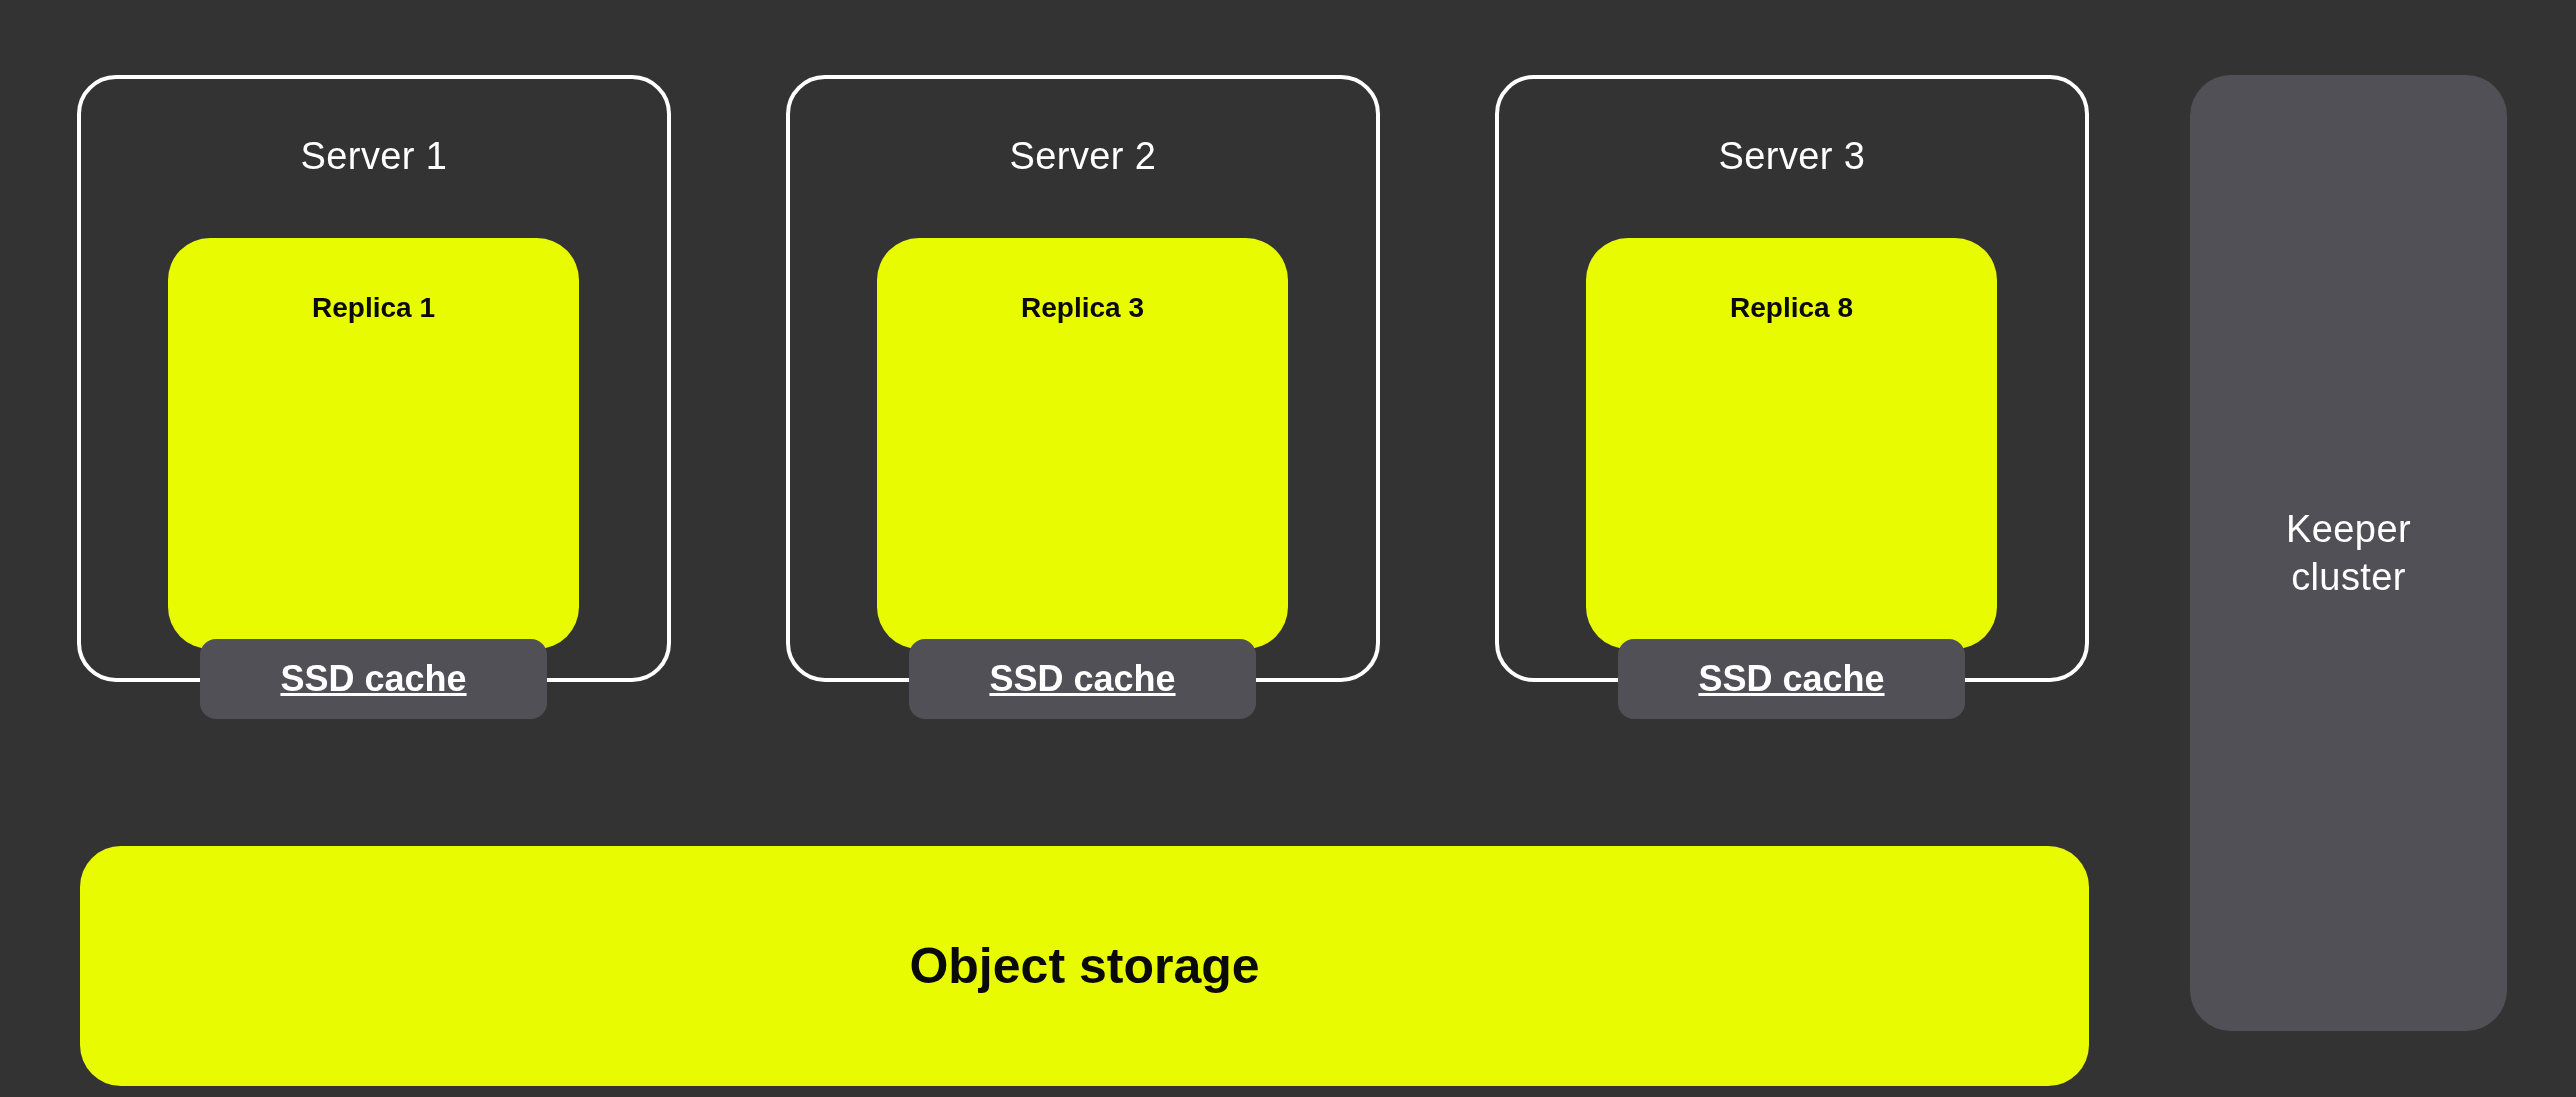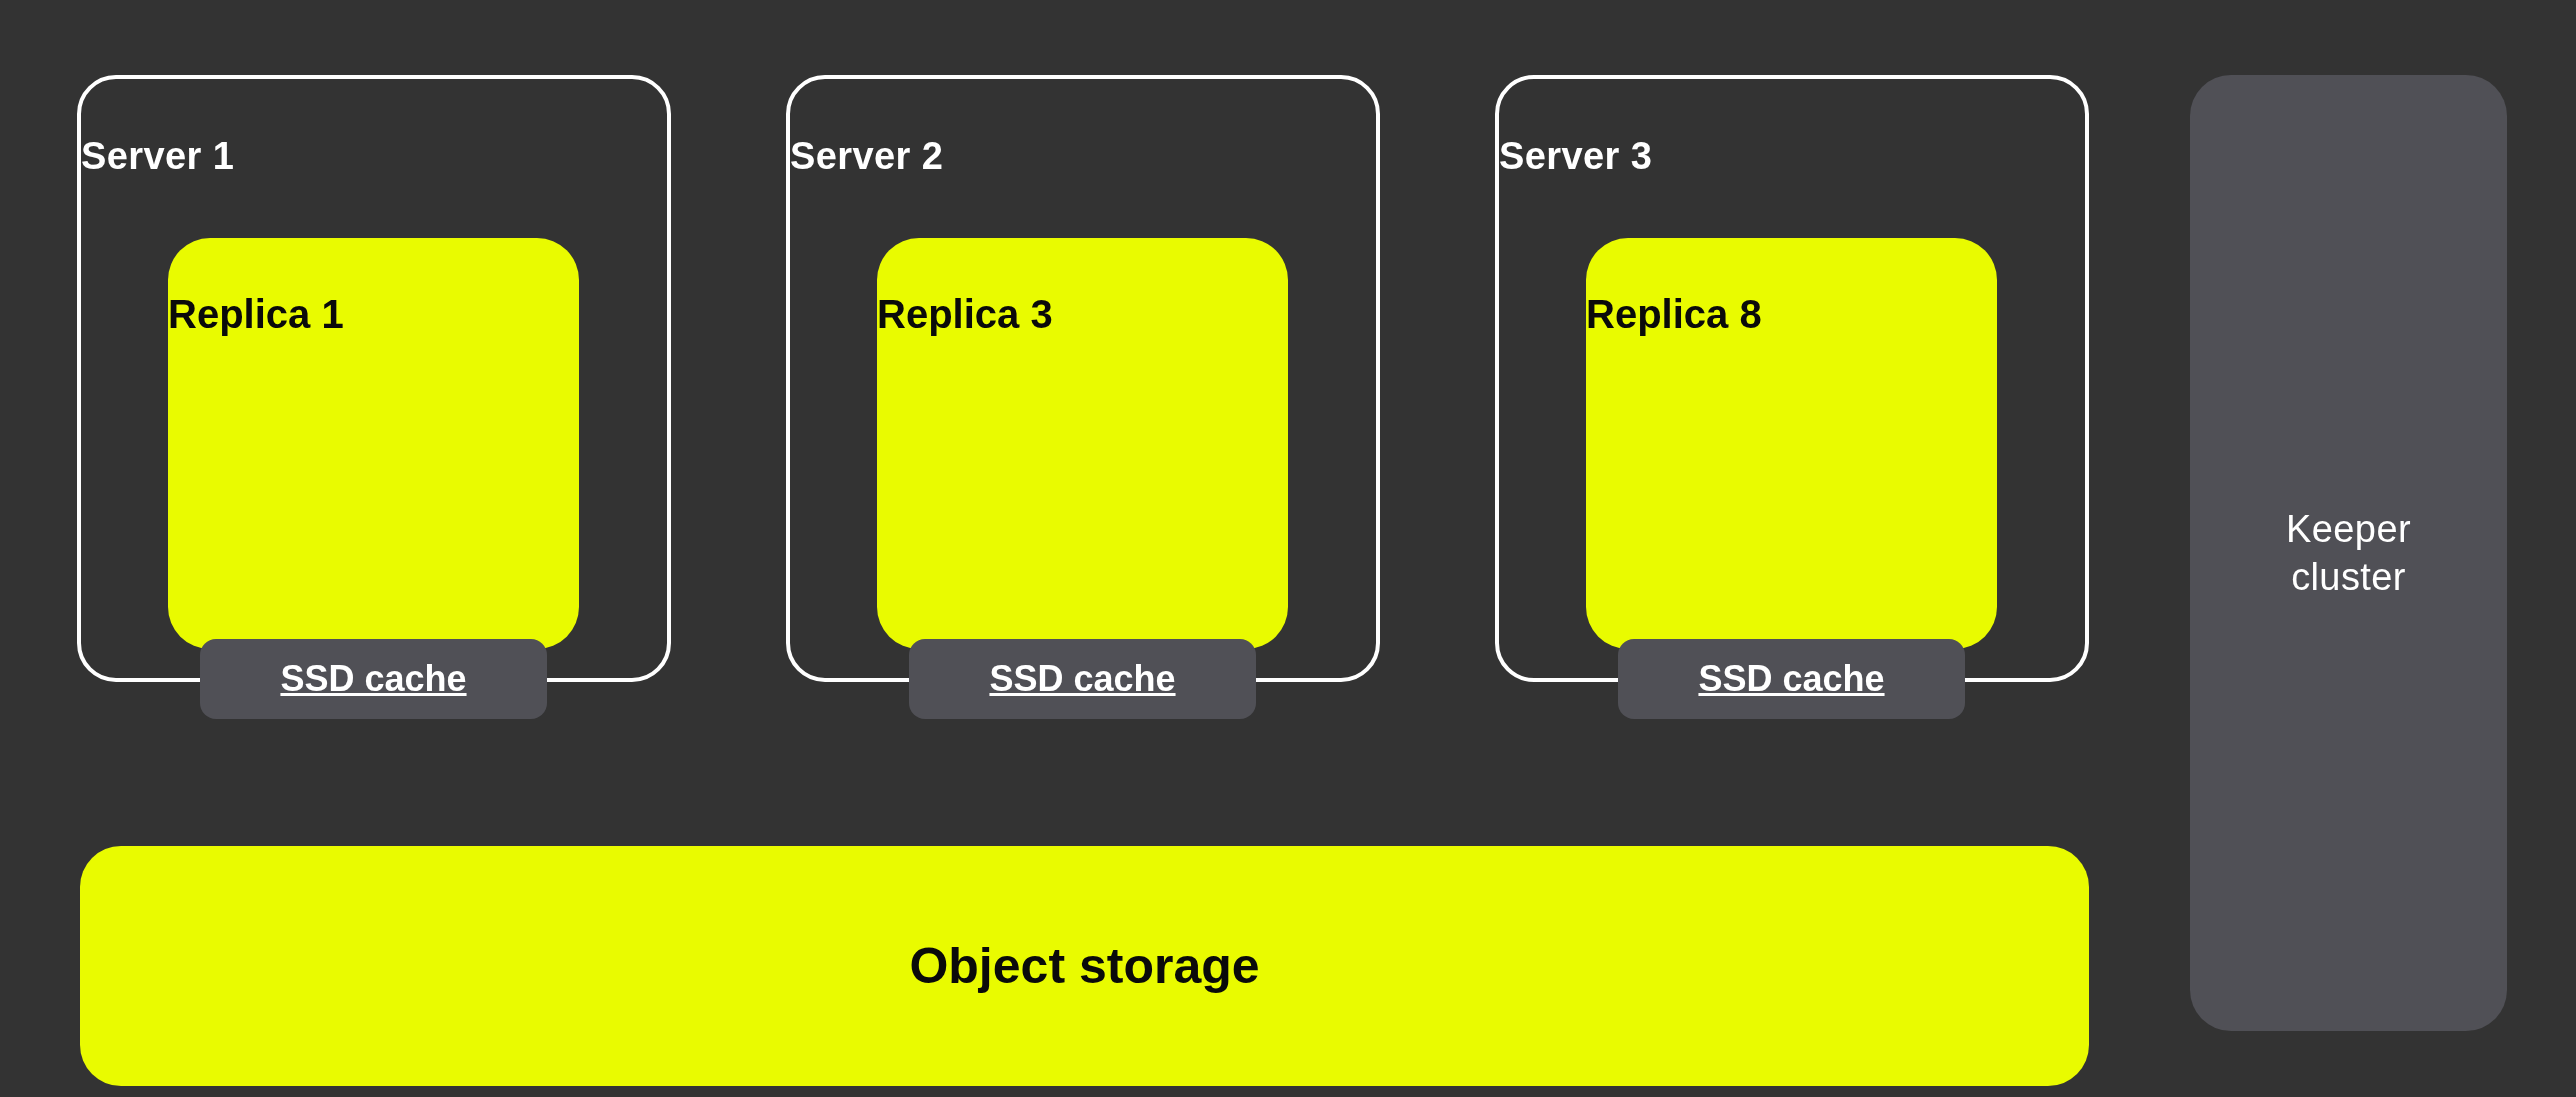--- a/index.html
+++ b/index.html
@@ -29,42 +29,42 @@
     border-radius: 39px;
     background: transparent;
   }
   .server--1 { left: 77px; }
   .server--2 { left: 786px; }
   .server--3 { left: 1495px; }
   .server__label {
     position: absolute;
     left: 0; right: 0;
     top: 58px;
-    text-align: left;
+    text-align: center;
     font-size: 38px;
-    font-weight: 700;
+    font-weight: 400;
     letter-spacing: 0.4px;
     line-height: 1;
     color: var(--text-white);
   }
   .replica {
     position: absolute;
     left: 87px;
     top: 159px;
     width: 411px;
     height: 411px;
     background: var(--accent-yellow);
     border-radius: 42px;
   }
   .replica__label {
     position: absolute;
     left: 0; right: 0;
     top: 56px;
-    text-align: left;
-    font-size: 40px;
+    text-align: center;
+    font-size: 28px;
     font-weight: 700;
     line-height: 1;
     color: var(--text-black);
   }
   .ssd {
     position: absolute;
     left: 119px;
     top: 560px;
     width: 347px;
     height: 80px;

